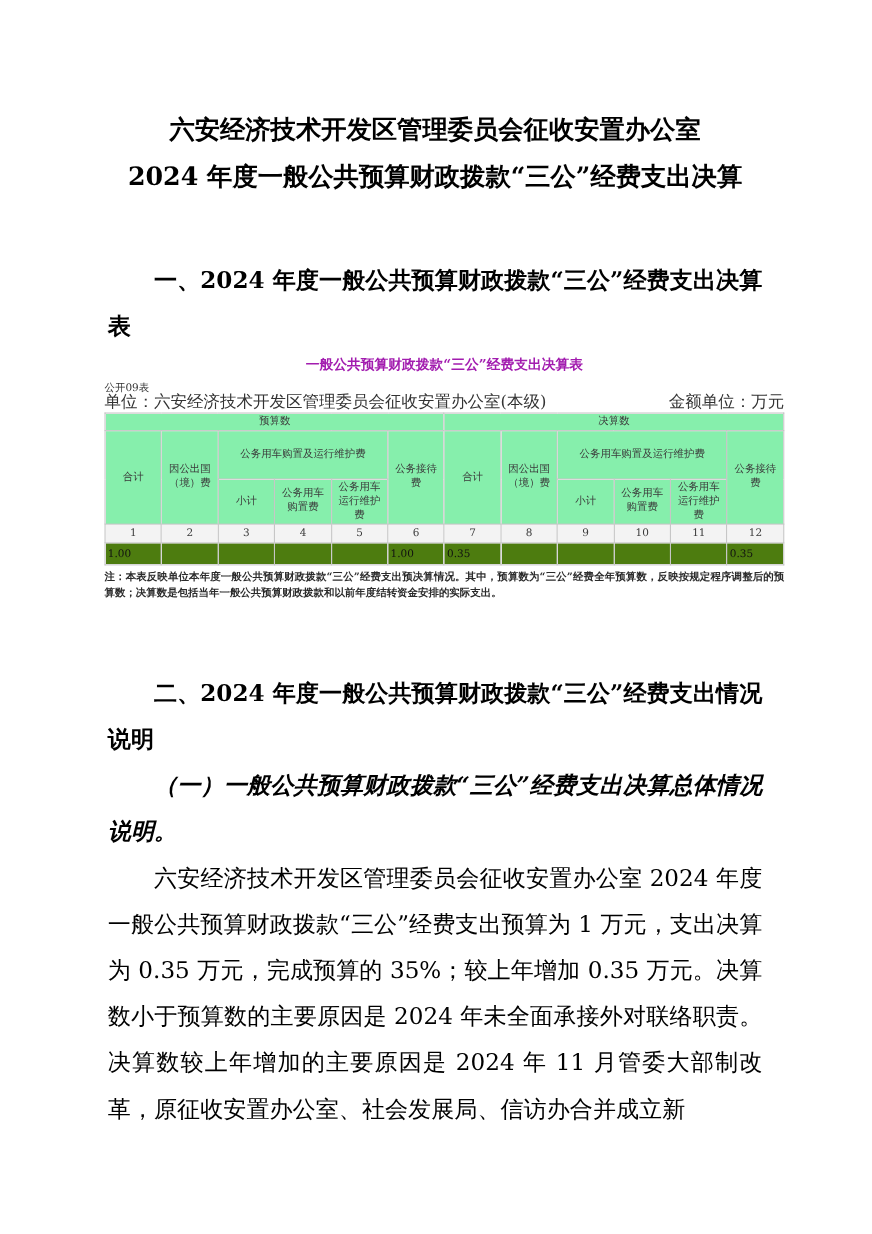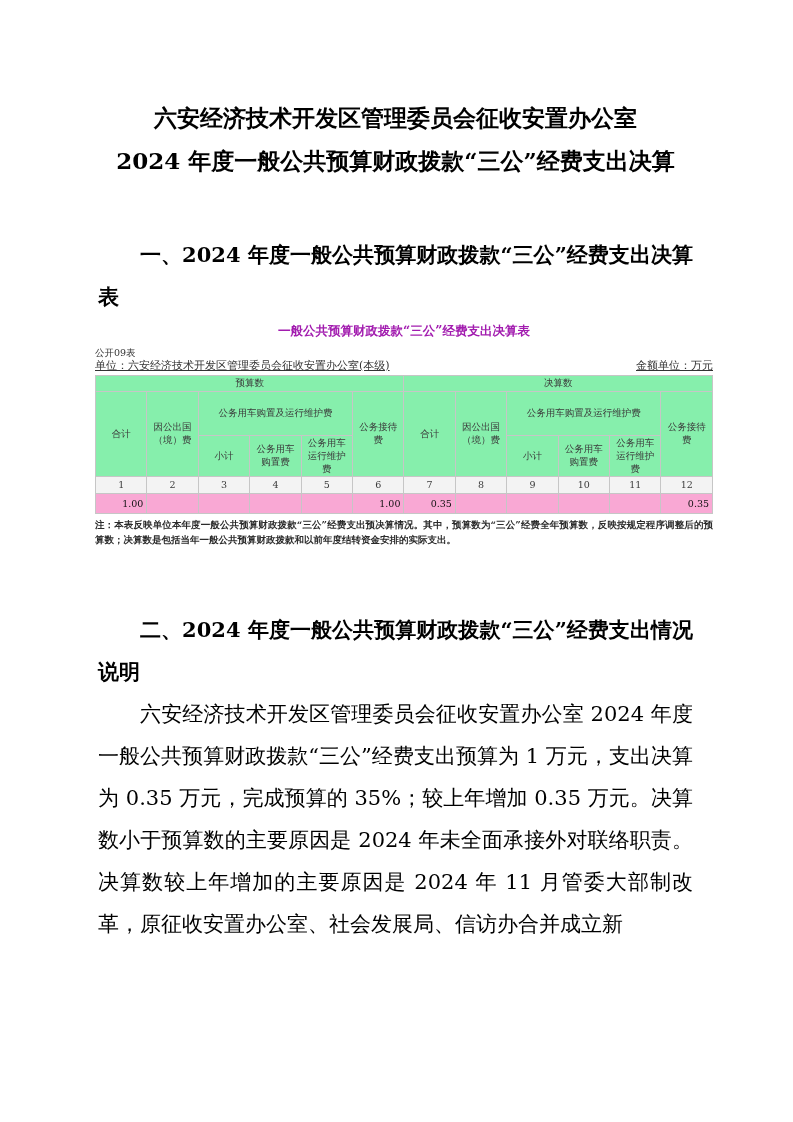--- a/index.html
+++ b/index.html
@@ -32,36 +32,36 @@
 
   
   .table-area { margin-left:95px; width:618px; }
   .tbl-title {
     margin-top:4px; text-align:center;
     font-size:12.5px; font-weight:bold; line-height:18px; color:#a21caf;
   }
   .sheet-label { margin-top:7px; text-align:left; font-size:9.5px; line-height:12px; color:#333; }
   .meta-row {
     display:flex; justify-content:space-between;
-    font-size:11px; line-height:13px; color:#333;text-decoration:underline;
+    font-size:15px; line-height:13px; color:#333;
   }
   table.sangong {
     width:100%; border-collapse:collapse; table-layout:fixed; margin-top:3px;
   }
   .sangong th, .sangong td {
     border:1px solid #c6c6c6; font-weight:normal; font-size:9.5px;
     color:#3a3a3a; text-align:center; vertical-align:middle;
     padding:1px 2px; line-height:1.35; overflow:hidden;
   }
   .sangong th { background:#86efac; }
   .row-h1 th { height:16px; }
   .row-h2 th { height:44px; }
   .row-h3 th { height:38px; }
   .row-nums td { height:17px; background:#f3f3f3; }
-  .row-data td { height:20px; background:#f9a8d4; text-align:right; padding-right:3px; color:#111; }
+  .row-data td { height:20px; background:#4d7c0f; text-align:left; padding-right:3px; color:#111; }
   .note {
     margin-top:3px; font-size:9.5px; line-height:15px;
     text-align:justify; color:#2b2b2b;font-weight:bold;
   }
 </style>
 </head>
 <body>
 
 <div class="page">
 
@@ -149,16 +149,17 @@
         <td>0.35</td>
       </tr>
     </tbody>
       </table>
 
     <div class="note">注：本表反映单位本年度一般公共预算财政拨款“三公”经费支出预决算情况。其中，预算数为“三公”经费全年预算数，反映按规定程序调整后的预算数；决算数是包括当年一般公共预算财政拨款和以前年度结转资金安排的实际支出。</div>
   </div>
 
   <div class="text-col">
     <div class="h-sec sec2">二、2024 年度一般公共预算财政拨款“三公”经费支出情况说明</div>
+    <div class="sub-head">（一）一般公共预算财政拨款“三公”经费支出决算总体情况说明。</div>
     <div class="para">六安经济技术开发区管理委员会征收安置办公室 2024 年度一般公共预算财政拨款“三公”经费支出预算为 1 万元，支出决算为 0.35 万元，完成预算的 35%；较上年增加 0.35 万元。决算数小于预算数的主要原因是 2024 年未全面承接外对联络职责。决算数较上年增加的主要原因是 2024 年 11 月管委大部制改革，原征收安置办公室、社会发展局、信访办合并成立新</div>
   </div>
 
 </div>
 
 </body></html>

